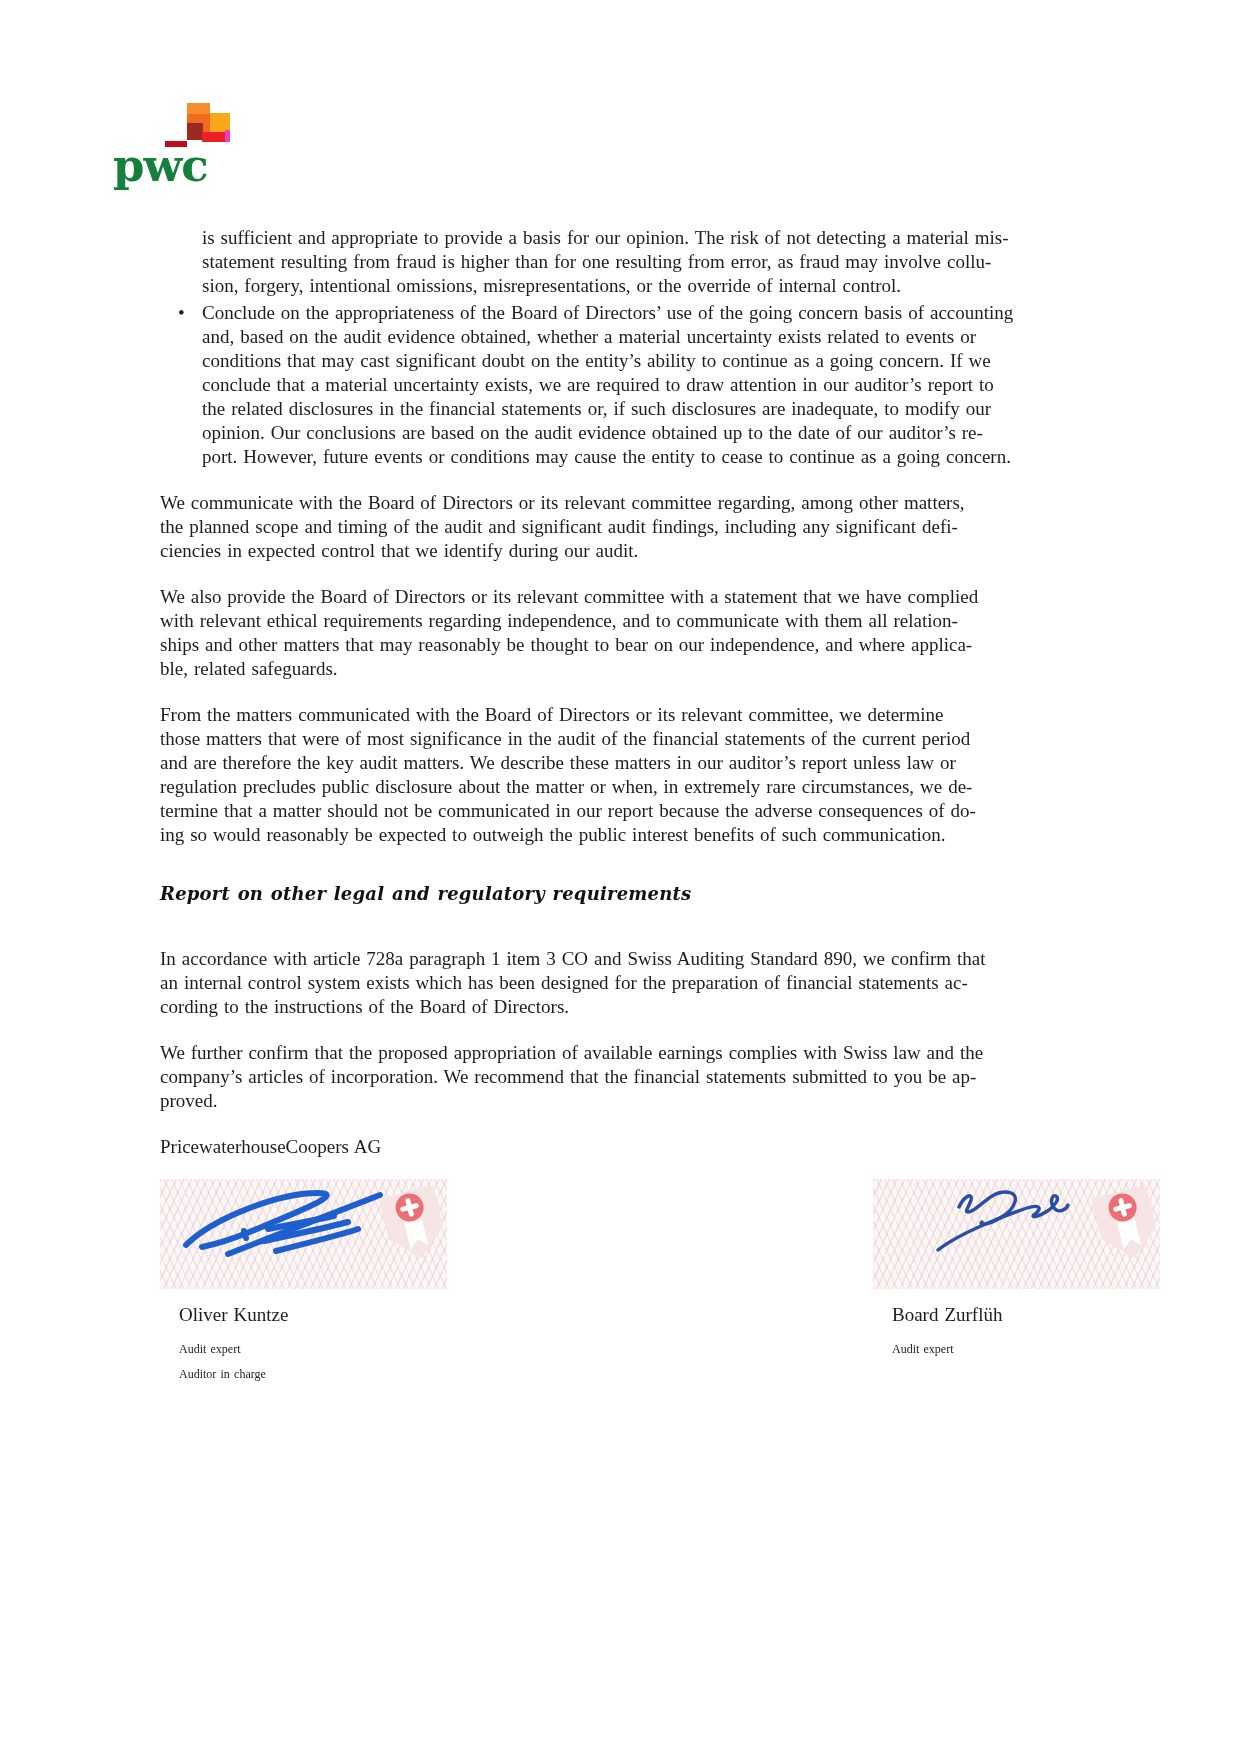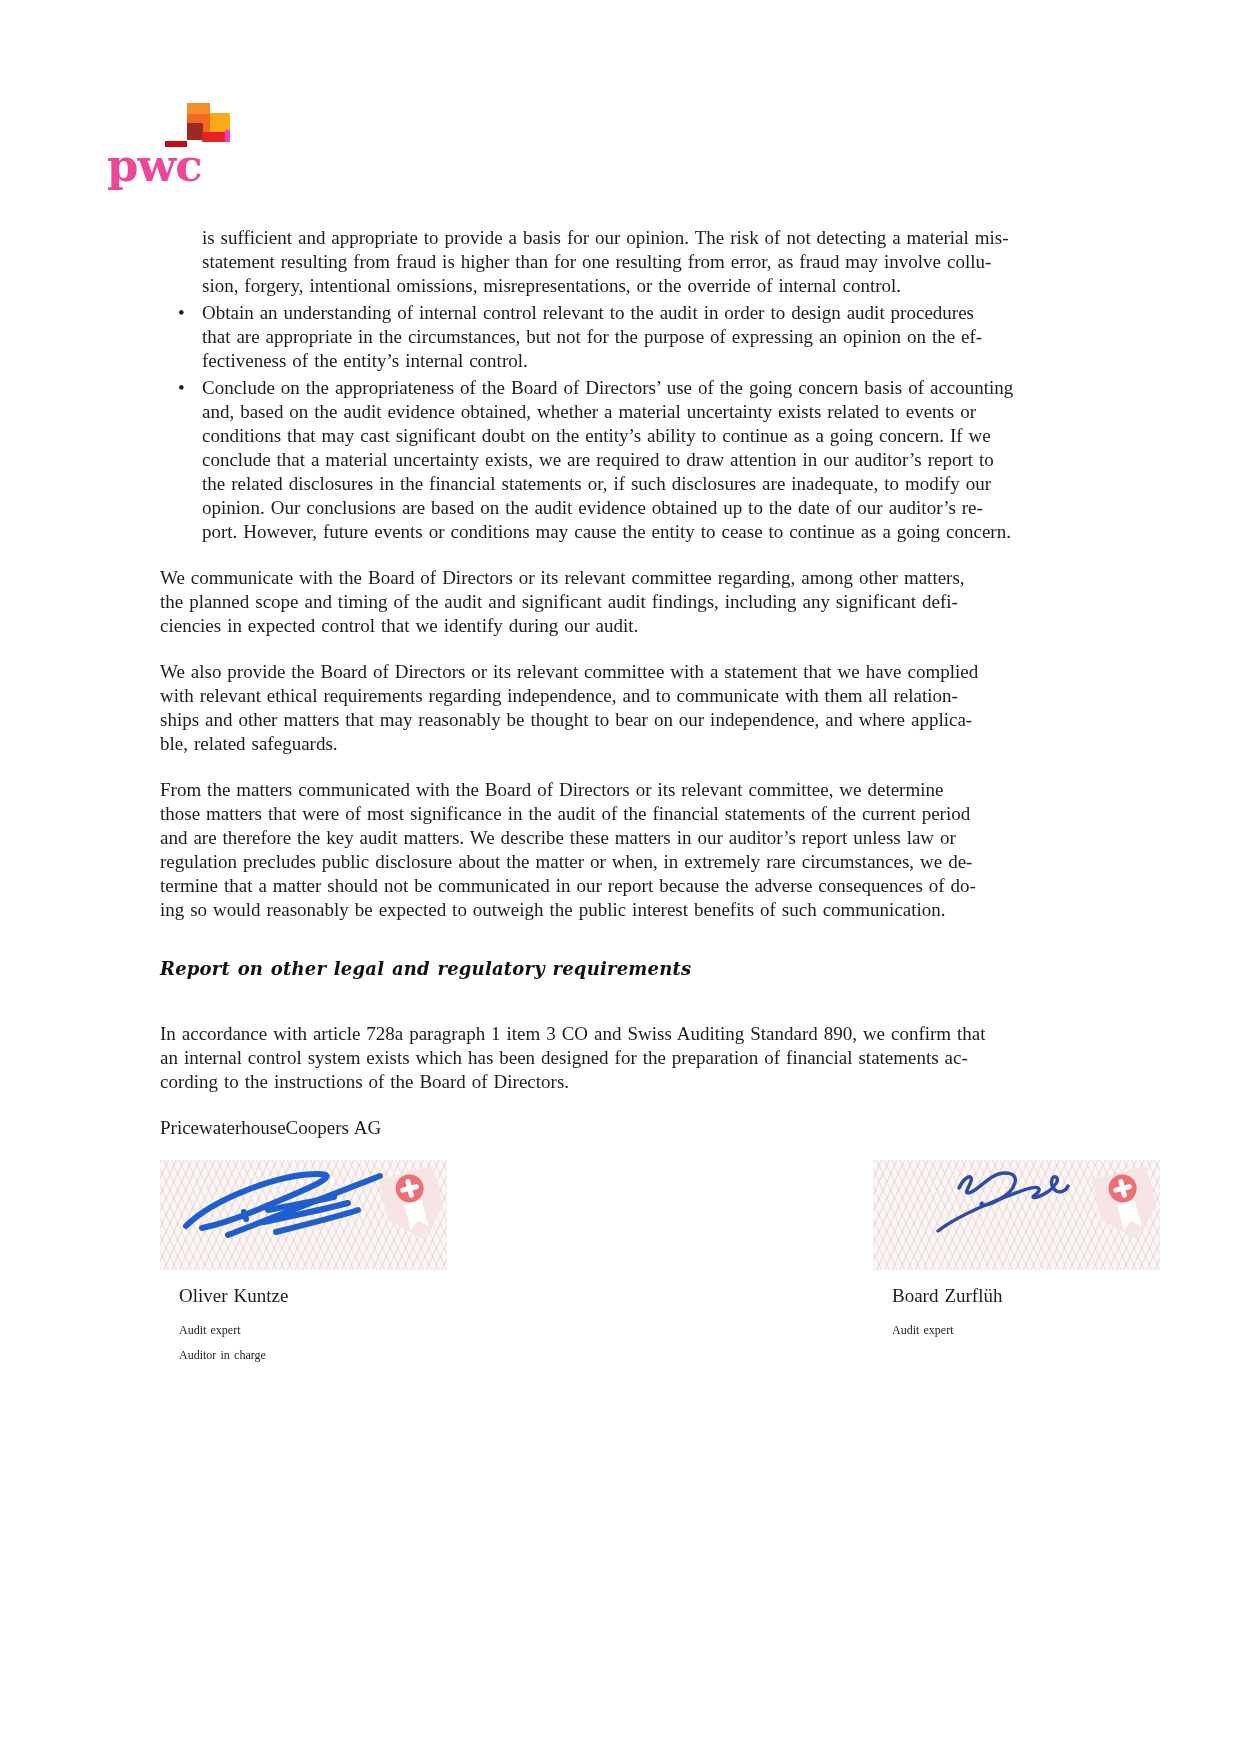--- a/index.html
+++ b/index.html
@@ -17,24 +17,24 @@
   .logo-art{position:absolute;left:0;top:0;width:140px;height:66px;}
   .logo-art span{position:absolute;display:block;}
   .sq-orange      {left:87px;top:18px;width:23px;height:35px;background:#f16a21;}
   .sq-orange-lt   {left:87px;top:18px;width:23px;height:11px;background:#f68e2e;}
   .sq-amber       {left:110px;top:28px;width:20px;height:20px;background:#fba919;}
   .sq-maroon      {left:87px;top:38px;width:16px;height:17px;background:#9d2a21;}
   .sq-red         {left:102px;top:47px;width:26px;height:10px;background:#ec2127;}
   .sq-magenta     {left:125px;top:45px;width:5px;height:12px;background:#ee3ec8;}
   .sq-bar         {left:65px;top:56px;width:22px;height:6px;background:#c20b18;}
   .wordmark{
-    position:absolute;left:7px;top:56px;
+    position:absolute;left:13px;top:56px;
     font-family:"DejaVu Serif", serif;
     font-weight:bold;font-size:45px;line-height:1.1;
-    letter-spacing:-1px;color:#ec4899;
+    letter-spacing:-1px;color:#15803d;
   }
 
   
   .content{
     position:absolute;left:160px;top:226px;width:1000px;
     font-size:19px;line-height:24px;word-spacing:1.2px;
   }
   .multiline{white-space:pre-line;}
   .hang{margin:0 0 0 42px;}
   ul.bullets{margin:0;padding:0 0 0 42px;list-style:none;}
@@ -88,23 +88,20 @@
     <div class="wordmark">pwc</div>
   </header>
 
   <main class="content">
 
     <div class="hang multiline">is sufficient and appropriate to provide a basis for our opinion. The risk of not detecting a material mis-
 statement resulting from fraud is higher than for one resulting from error, as fraud may involve collu-
 sion, forgery, intentional omissions, misrepresentations, or the override of internal control.</div>
 
     <ul class="bullets">
-      <li class="multiline">Obtain an understanding of internal control relevant to the audit in order to design audit procedures
-that are appropriate in the circumstances, but not for the purpose of expressing an opinion on the ef-
-fectiveness of the entity’s internal control.</li>
       <li class="multiline">Conclude on the appropriateness of the Board of Directors’ use of the going concern basis of accounting
 and, based on the audit evidence obtained, whether a material uncertainty exists related to events or
 conditions that may cast significant doubt on the entity’s ability to continue as a going concern. If we
 conclude that a material uncertainty exists, we are required to draw attention in our auditor’s report to
 the related disclosures in the financial statements or, if such disclosures are inadequate, to modify our
 opinion. Our conclusions are based on the audit evidence obtained up to the date of our auditor’s re-
 port. However, future events or conditions may cause the entity to cease to continue as a going concern.</li>
     </ul>
 
     <p class="multiline">We communicate with the Board of Directors or its relevant committee regarding, among other matters,
@@ -119,20 +116,23 @@
 and are therefore the key audit matters. We describe these matters in our auditor’s report unless law or
 regulation precludes public disclosure about the matter or when, in extremely rare circumstances, we de-
 termine that a matter should not be communicated in our report because the adverse consequences of do-
 ing so would reasonably be expected to outweigh the public interest benefits of such communication.</p>
 
     <h1 class="section-heading">Report on other legal and regulatory requirements</h1>
 
     <p class="multiline">In accordance with article 728a paragraph 1 item 3 CO and Swiss Auditing Standard 890, we confirm that
 an internal control system exists which has been designed for the preparation of financial statements ac-
 cording to the instructions of the Board of Directors.</p>
+    <p class="multiline">We further confirm that the proposed appropriation of available earnings complies with Swiss law and the
+company’s articles of incorporation. We recommend that the financial statements submitted to you be ap-
+proved.</p>
 
     <p class="firm">PricewaterhouseCoopers AG</p>
 
     <div class="sig-row">
 
       <div class="sig-col">
         <div class="sig-box">
           <svg class="sig-stroke" style="left:12px;top:4px;" width="230" height="92" viewBox="0 0 230 92">
             <g fill="none" stroke="#1e5fcf" stroke-width="6" stroke-linecap="round">
               <path d="M14,62 C40,36 105,10 146,10 C176,10 122,30 80,48 C58,57 40,62 30,64"></path>

